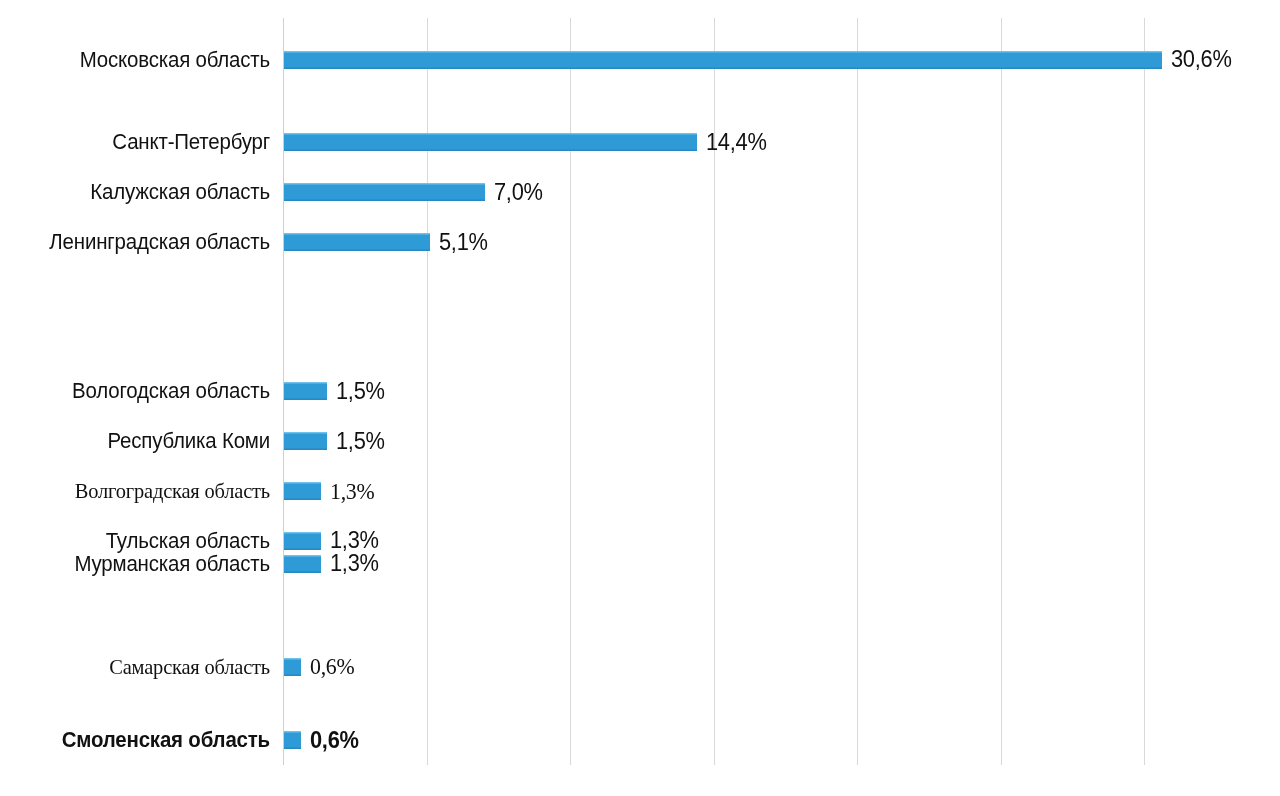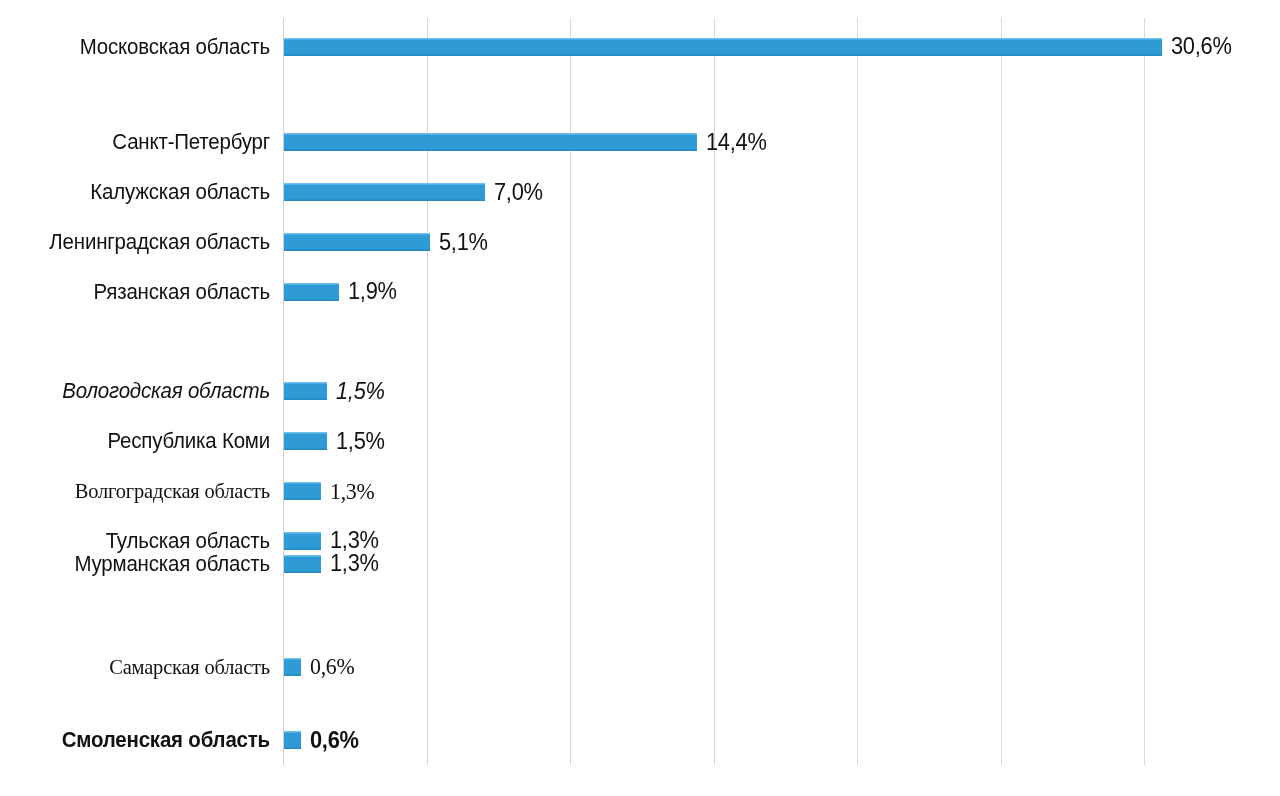--- a/index.html
+++ b/index.html
@@ -105,46 +105,41 @@
       <div class="gridline axis-line" style="left: 0px;"></div>
       <div class="gridline" style="left: 143.5px;"></div>
       <div class="gridline" style="left: 287px;"></div>
       <div class="gridline" style="left: 430.5px;"></div>
       <div class="gridline" style="left: 574px;"></div>
       <div class="gridline" style="left: 717.5px;"></div>
       <div class="gridline" style="left: 861px;"></div>
     </div>
 
   <div id="rows-layer">
-      <div class="chart-row" style="top: 4px;">
+      <div class="chart-row" style="top: 17px;">
         <div class="cat-label">Московская область</div>
         <div class="bar" style="width: 878.22px;"></div>
         <div class="value-label" style="left: 1171.22px;">30,6%</div>
       </div>
       <div class="chart-row" style="top: 99.6px;">
         <div class="cat-label">Санкт-Петербург</div>
         <div class="bar" style="width: 413.28px;"></div>
         <div class="value-label" style="left: 706.28px;">14,4%</div>
       </div>
       <div class="chart-row" style="top: 149.4px;">
         <div class="cat-label">Калужская область</div>
         <div class="bar" style="width: 200.9px;"></div>
         <div class="value-label" style="left: 493.9px;">7,0%</div>
       </div>
       <div class="chart-row" style="top: 199.2px;">
         <div class="cat-label">Ленинградская область</div>
         <div class="bar" style="width: 146.37px;"></div>
         <div class="value-label" style="left: 439.37px;">5,1%</div>
       </div>
-      <div class="chart-row" style="top: 249px;">
-        <div class="cat-label">Рязанская область</div>
-        <div class="bar" style="width: 54.53px;"></div>
-        <div class="value-label" style="left: 347.53px;">1,9%</div>
-      </div>
-      <div class="chart-row" style="top: 348.6px; font-style: italic;">
+      <div class="chart-row" style="top: 348.6px;">
         <div class="cat-label">Вологодская область</div>
         <div class="bar" style="width: 43.05px;"></div>
         <div class="value-label" style="left: 336.05px;">1,5%</div>
       </div>
       <div class="chart-row" style="top: 398.4px;">
         <div class="cat-label">Республика Коми</div>
         <div class="bar" style="width: 43.05px;"></div>
         <div class="value-label" style="left: 336.05px;">1,5%</div>
       </div>
       <div class="chart-row" style="top: 448.2px; font-family: Liberation Serif, serif;">

